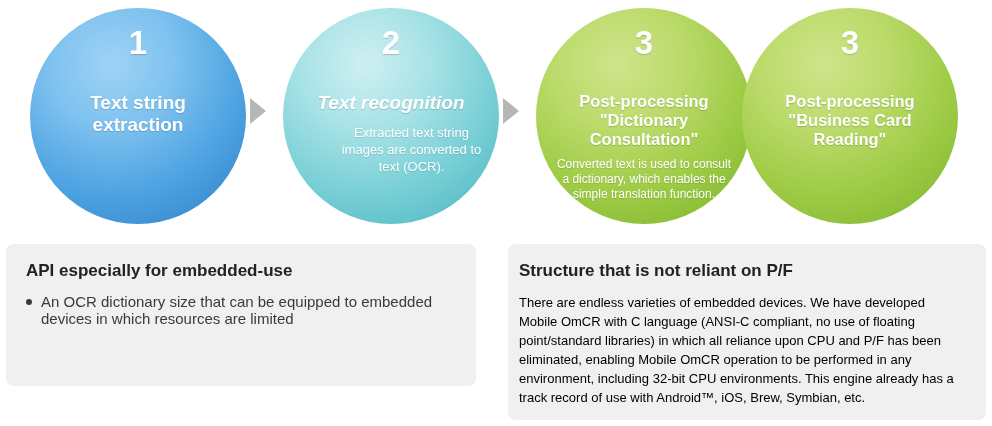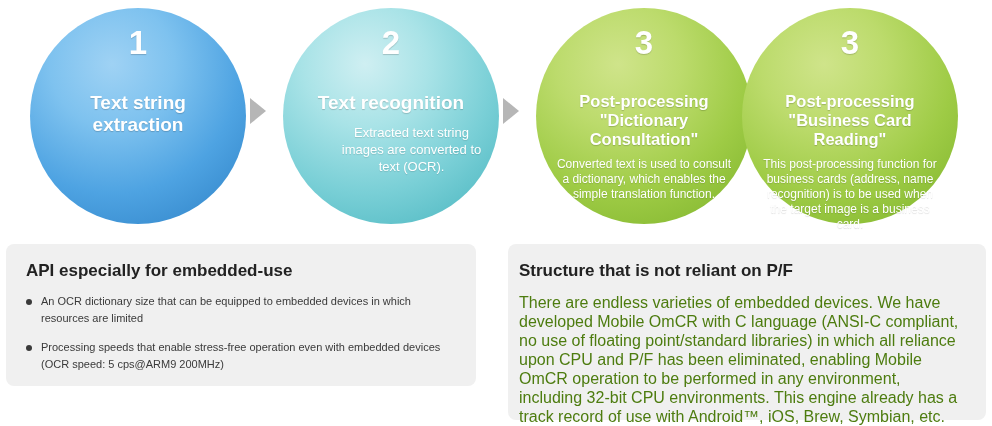--- a/index.html
+++ b/index.html
@@ -131,85 +131,83 @@
 
   .bullets {
     margin: 0;
     padding: 0;
     list-style: none;
   }
 
   .bullets li {
     position: relative;
     padding-left: 15px;
-    font-size: 11px;
+    font-size: 15px;
     line-height: 17px;
     margin-bottom: 12px;
     color: #3a3a3a;
   }
 
   .bullets li::before {
     content: "";
     position: absolute;
     left: 0;
     top: 6px;
     width: 6px;
     height: 6px;
     border-radius: 50%;
     background: #3a3a3a;
   }
 
   .paragraph {
-    font-size: 16px;
+    font-size: 13px;
     line-height: 19px;
-    color: #4d7c0f;
+    color: #000000;
     margin: 0;
   }
 </style>
 </head>
 <body>
 
 <div class="flow">
 
   <div class="circle" id="circle-1">
     <div class="num">1</div>
     <div class="title">Text string extraction</div>
   </div>
 
   <div class="arrow" id="arrow-1"></div>
 
   <div class="circle" id="circle-2">
     <div class="num">2</div>
-    <div class="title" style="">Text recognition</div>
+    <div class="title" style="font-style:italic;">Text recognition</div>
     <div class="desc" style="margin-top:10px;margin-left:41px;">Extracted text string images are converted to text (OCR).</div>
   </div>
 
   <div class="arrow" id="arrow-2"></div>
 
   <div class="circle" id="circle-3">
     <div class="num">3</div>
     <div class="title small">Post-processing "Dictionary Consultation"</div>
     <div class="desc tight">Converted text is used to consult a dictionary, which enables the simple translation function.</div>
   </div>
 
   <div class="circle" id="circle-4">
     <div class="num">3</div>
     <div class="title small">Post-processing "Business Card Reading"</div>
-    <div class="desc tight">This post-processing function for business cards (address, name recognition) is to be used when the target image is a business card.</div>
   </div>
 
 </div>
 
 <div class="panels">
 
   <div class="panel" id="panel-left">
     <h2>API especially for embedded-use</h2>
     <ul class="bullets">
       <li>An OCR dictionary size that can be equipped to embedded devices in which resources are limited</li>
-      <li>Processing speeds that enable stress-free operation even with embedded devices (OCR speed: 5 cps@ARM9 200MHz)</li>
     </ul>
   </div>
 
   <div class="panel" id="panel-right">
     <h2>Structure that is not reliant on P/F</h2>
     <p class="paragraph">There are endless varieties of embedded devices. We have developed Mobile OmCR with C language (ANSI-C compliant, no use of floating point/standard libraries) in which all reliance upon CPU and P/F has  been eliminated, enabling Mobile OmCR operation to be performed in any environment, including 32-bit CPU environments. This engine already has a track record of use with Android™, iOS, Brew, Symbian, etc.</p>
   </div>
 
 </div>
 

